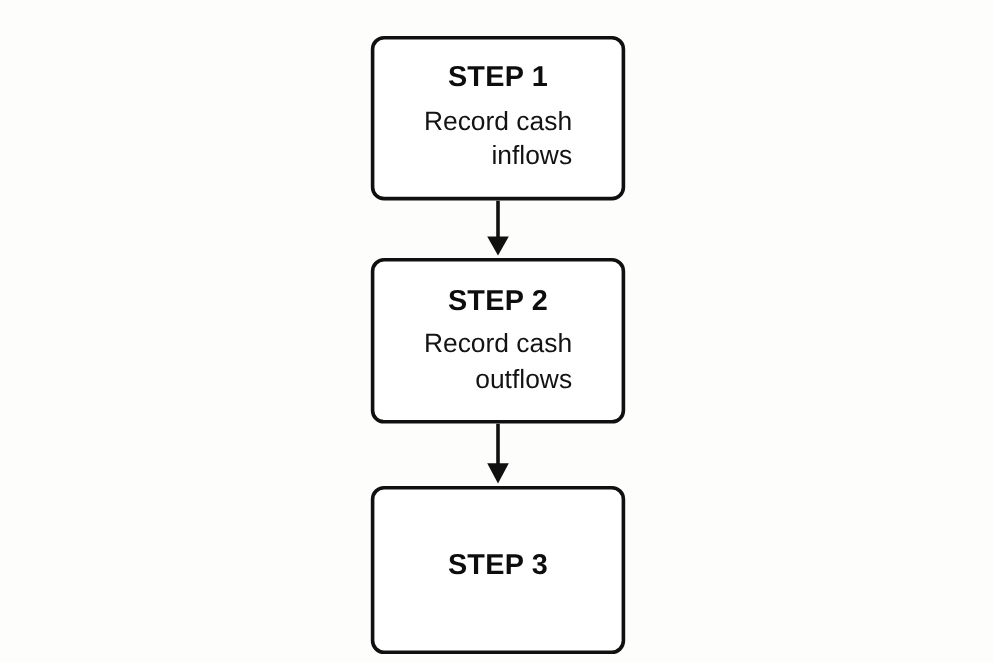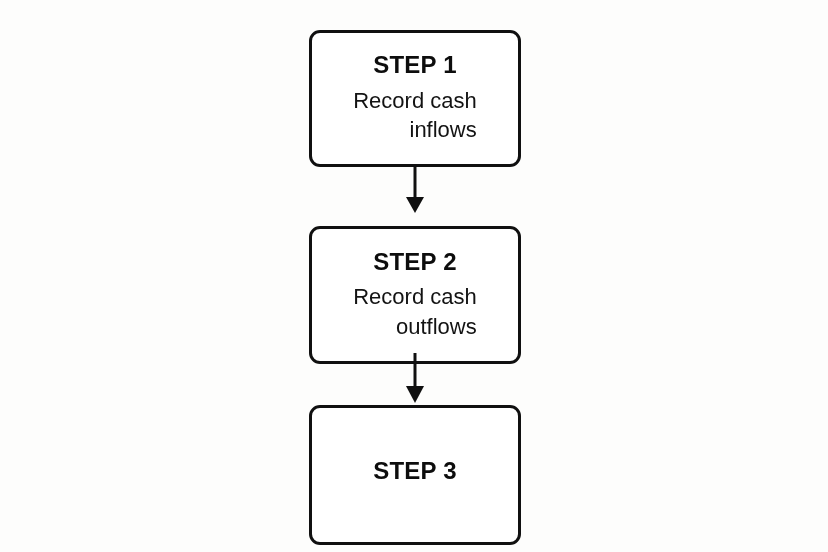--- a/index.html
+++ b/index.html
@@ -52,21 +52,21 @@
     color: #131313;
     line-height: 1.35;
     margin: 0;
     padding: 0 8px;
     white-space: pre-line;
     text-align: right;
   }
 
   
   #box-1 { top: 30px;  height: 137px; }
-  #box-2 { top: 226px; height: 138px; }
+  #box-2 { top: 215px; height: 138px; }
   #box-3 { top: 405px; height: 140px; }
 
   .connector {
     position: absolute;
     left: 395px;
     width: 40px;
   }
   #connector-1 { top: 167px; height: 48px; }
   #connector-2 { top: 353px; height: 52px; }
 

